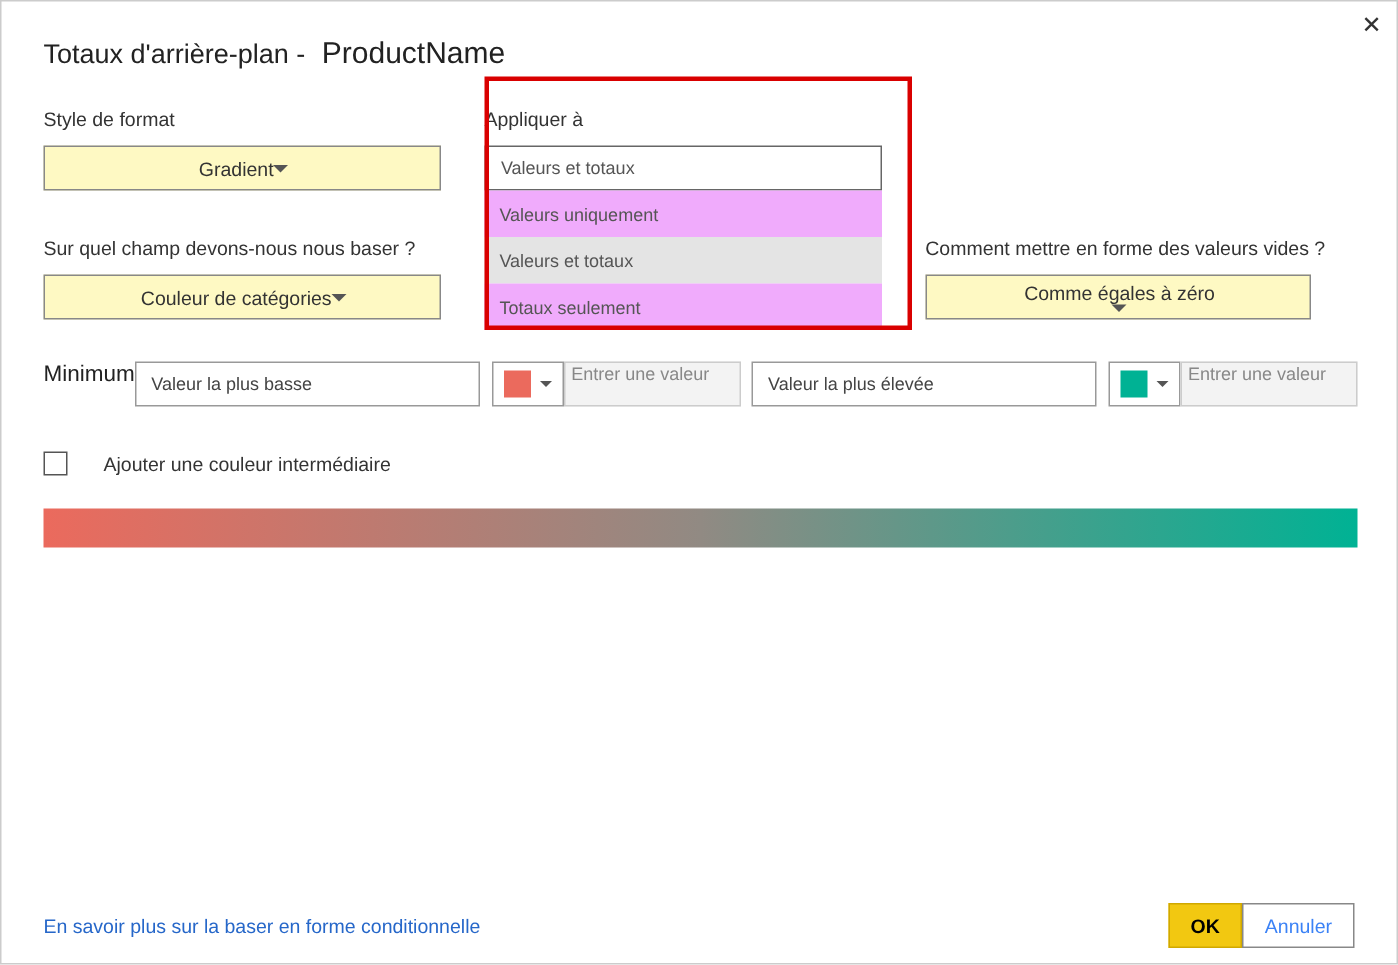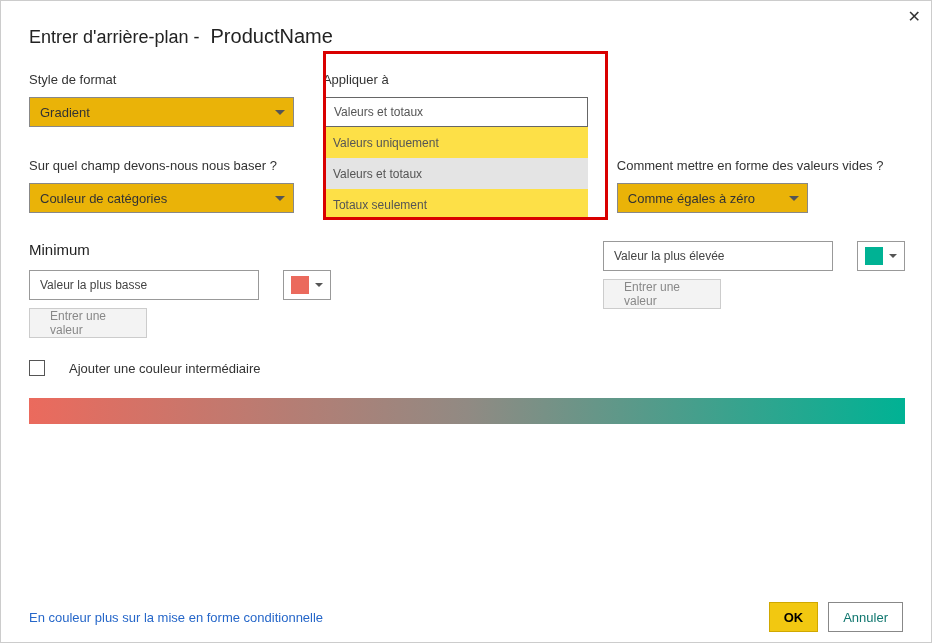--- a/index.html
+++ b/index.html
@@ -6,82 +6,82 @@
   body { width: 932px; height: 643px; background: #fff; border: 1px solid #ccc; position: relative; overflow: hidden; }
   .close-x { position: absolute; top: 6px; right: 10px; font-size: 16px; color: #333; cursor: pointer; font-weight: 300; }
   .content { padding: 24px 28px 0 28px; }
   .title-row { font-size: 18px; color: #222; margin-bottom: 24px; }
   .title-prefix { font-weight: 400; }
   .title-product { font-weight: 400; margin-left: 6px; font-size: 20px; }
   .label { font-size: 13px; color: #333; margin-bottom: 10px; }
   .label-big { font-size: 15px; color: #222; margin-bottom: 12px; }
   .select {
     border: 1px solid #888; height: 30px; display: flex; align-items: center;
-    justify-content: space-between; padding: 0 8px 0 10px; font-size: 13px; color: #333;
-    cursor: pointer; background: #eab308; width: 265px;
+    justify-content: center; padding: 0 8px 0 10px; font-size: 13px; color: #333;
+    cursor: pointer; background: #fef9c3; width: 265px;
   }
   .select .chev { width: 0; height: 0; border-left: 5px solid transparent; border-right: 5px solid transparent; }
   .chev-down { border-top: 5px solid #555; }
   .chev-up { border-bottom: 5px solid #555; }
-  .select-narrow { width: 191px; }
+  .select-narrow { width: 257px; flex-direction: column; }
   .highlight-box {
     position: absolute; border: 3px solid #d90000; top: 50px; left: 322px;
     width: 285px; height: 169px; pointer-events: none;
   }
   .dropdown-open { margin-top: 0; width: 265px; }
   .dropdown-head {
     border: 1px solid #666; height: 30px; display: flex; align-items: center;
     justify-content: space-between; padding: 0 8px 0 10px; font-size: 12px; color: #555;
     cursor: pointer; background: #fff;
   }
   .dropdown-list { border: none; border-top: 0; }
   .dropdown-item {
     height: 31px; display: flex; align-items: center; padding: 0 10px;
-    font-size: 12px; color: #555; cursor: pointer; background: #fde047;
+    font-size: 12px; color: #555; cursor: pointer; background: #f0abfc;
   }
   .dropdown-item.selected { background: #e4e4e4; }
   .minmax-row { display: flex; justify-content: space-between; width: 876px; }
-  .min-col, .max-col { display: flex; flex-direction: column; }
-  .min-line { display: flex; gap: 24px; align-items: center; margin-bottom: 8px; }
+  .min-col, .max-col { display: flex; flex-direction: row; }
+  .min-line { display: flex; gap: 8px; align-items: center; margin-bottom: 8px; }
   .select-min { width: 230px; border: 1px solid #999; height: 30px; display: flex; align-items: center; justify-content: space-between; padding: 0 8px 0 10px; font-size: 12px; color: #444; cursor: pointer; }
   .color-picker { width: 48px; height: 30px; border: 1px solid #999; display: flex; align-items: center; justify-content: space-around; padding: 0 4px; cursor: pointer; }
   .swatch { width: 18px; height: 18px; }
   .swatch-red { background: #eb6a5d; }
   .swatch-teal { background: #00b294; }
   .mini-chev { width: 0; height: 0; border-left: 4px solid transparent; border-right: 4px solid transparent; border-top: 4px solid #555; }
   .value-input {
     width: 118px; height: 30px; border: 1px solid #ccc; background: #f3f3f3;
-    font-size: 12px; color: #888; padding: 0 20px; display: flex; align-items: flex-end;
+    font-size: 12px; color: #888; padding: 0 4px; display: flex; align-items: flex-start;
   }
   .checkbox-row { display: flex; align-items: center; gap: 24px; margin-top: 22px; margin-bottom: 22px; }
   .checkbox { width: 16px; height: 16px; border: 1px solid #555; cursor: pointer; }
   .checkbox-label { font-size: 13px; color: #333; }
   .gradient-bar { width: 876px; height: 26px; background: linear-gradient(to right, #eb6a5d 0%, #918a83 50%, #00b294 100%); }
   .footer {
     position: absolute; bottom: 0; left: 0; right: 0; height: 50px;
     display: flex; align-items: center; justify-content: space-between; padding: 0 28px;
   }
   .link { font-size: 13px; color: #2667c9; cursor: pointer; }
-  .btn-row { display: flex; gap: 10px; }
+  .btn-row { display: flex; }
   .btn { height: 30px; padding: 0 14px; font-size: 13px; border: 1px solid #888; cursor: pointer; display: flex; align-items: center; }
   .btn-ok { background: #f2c811; border: 1px solid #d0a800; font-weight: 600; color: #000; }
-  .btn-cancel { background: #fff; color: #0f766e; }
+  .btn-cancel { background: #fff; color: #3b82f6; }
   .row2 { display: flex; width: 100%; margin-bottom: 14px; }
   .row2 .col-a { width: 303px; }
   .row2 .col-b { width: 303px; }
   .row2 .col-c { width: 295px; }
 </style>
 </head>
 <body>
 
 <div class="close-x">✕</div>
 
 <div class="content">
   <div class="title-row">
-    <span class="title-prefix">Entrer d'arrière-plan -</span>
+    <span class="title-prefix">Totaux d'arrière-plan -</span>
     <span class="title-product">ProductName</span>
   </div>
 
   <div class="row2">
     <div class="col-a">
       <div class="label">Style de format</div>
       <div class="select">
         <span>Gradient</span>
         <span class="chev chev-down"></span>
       </div>
@@ -159,18 +159,18 @@
     <div class="checkbox"></div>
     <div class="checkbox-label">Ajouter une couleur intermédiaire</div>
   </div>
 
   <div class="gradient-bar"></div>
 </div>
 
 <div class="highlight-box"></div>
 
 <div class="footer">
-  <div class="link">En couleur plus sur la mise en forme conditionnelle</div>
+  <div class="link">En savoir plus sur la baser en forme conditionnelle</div>
   <div class="btn-row">
     <div class="btn btn-ok">OK</div>
     <div class="btn btn-cancel">Annuler</div>
   </div>
 </div>
 
 </body></html>

